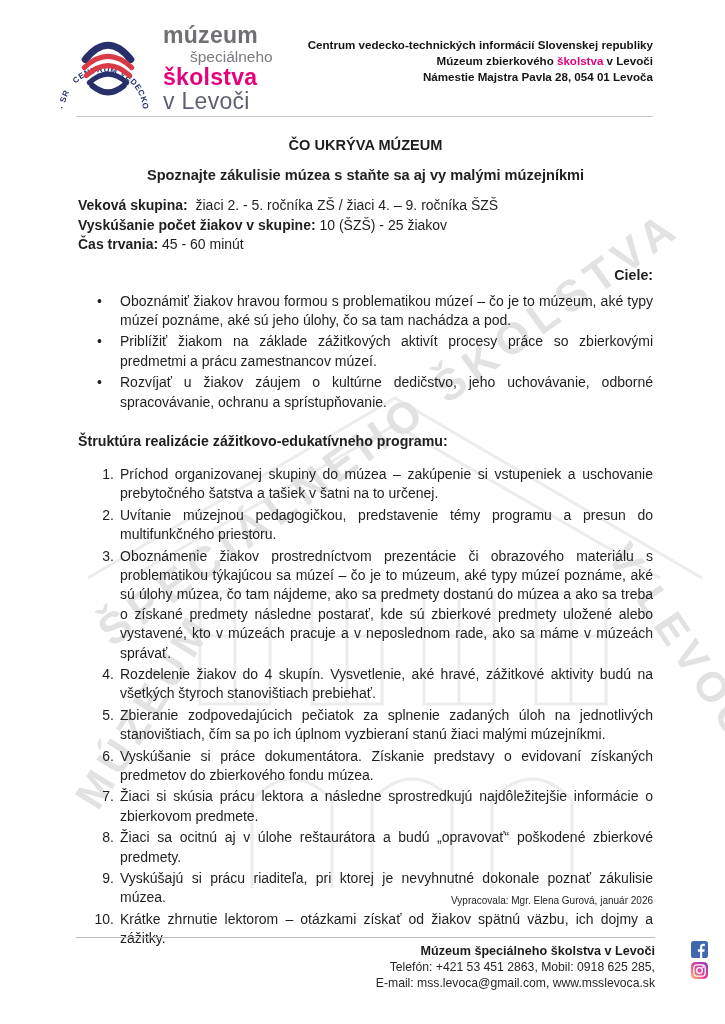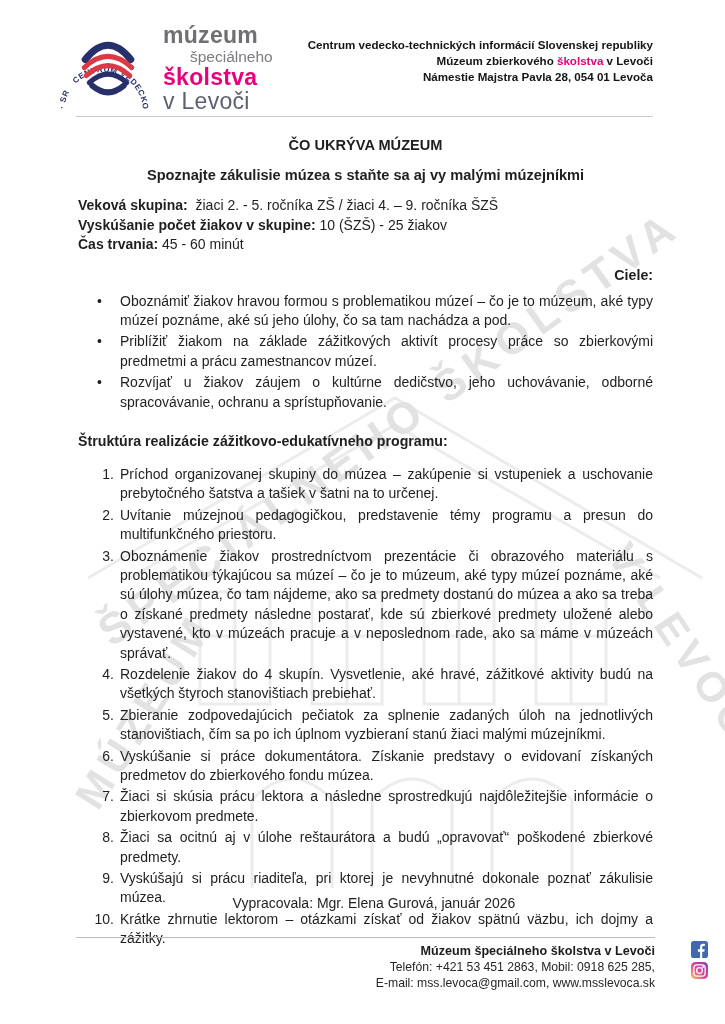--- a/index.html
+++ b/index.html
@@ -47,21 +47,21 @@
   }
   .goals-list li::before {
     content:"\2022"; width:20px; flex:0 0 20px; padding-left:3px; box-sizing:border-box;
   }
   .num-list li::before {
     counter-increment: it; content: counter(it) ".";
     width:20px; flex:0 0 20px; text-align:right; box-sizing:border-box;
   }
   .li-text { margin-left:6px; text-align:justify; flex:1 1 auto; }
 
-  .author { position:absolute; left:78px; right:55px; top:895px; text-align:center; font-size:14px; }
+  .author { position:absolute; left:78px; right:72px; top:895px; text-align:right; font-size:10px; }
 
   
   .footer-rule { position:absolute; left:76px; width:579px; top:937px; border-top:1.5px solid #bdbdbd; }
   .footer-text { position:absolute; left:78px; width:577px; top:943px; text-align:right; line-height:16px; }
   .f-bold { font-weight:700; font-size:12.6px; color:#1c1c1c; }
   .f-reg  { font-weight:400; font-size:12.2px; color:#262626; }
   .social { position:absolute; right:16px; top:941px; width:18px; display:flex; flex-direction:column; gap:4px; }
   .social svg { width:17px; height:17px; display:block; cursor:pointer; }
 </style>
 </head>

